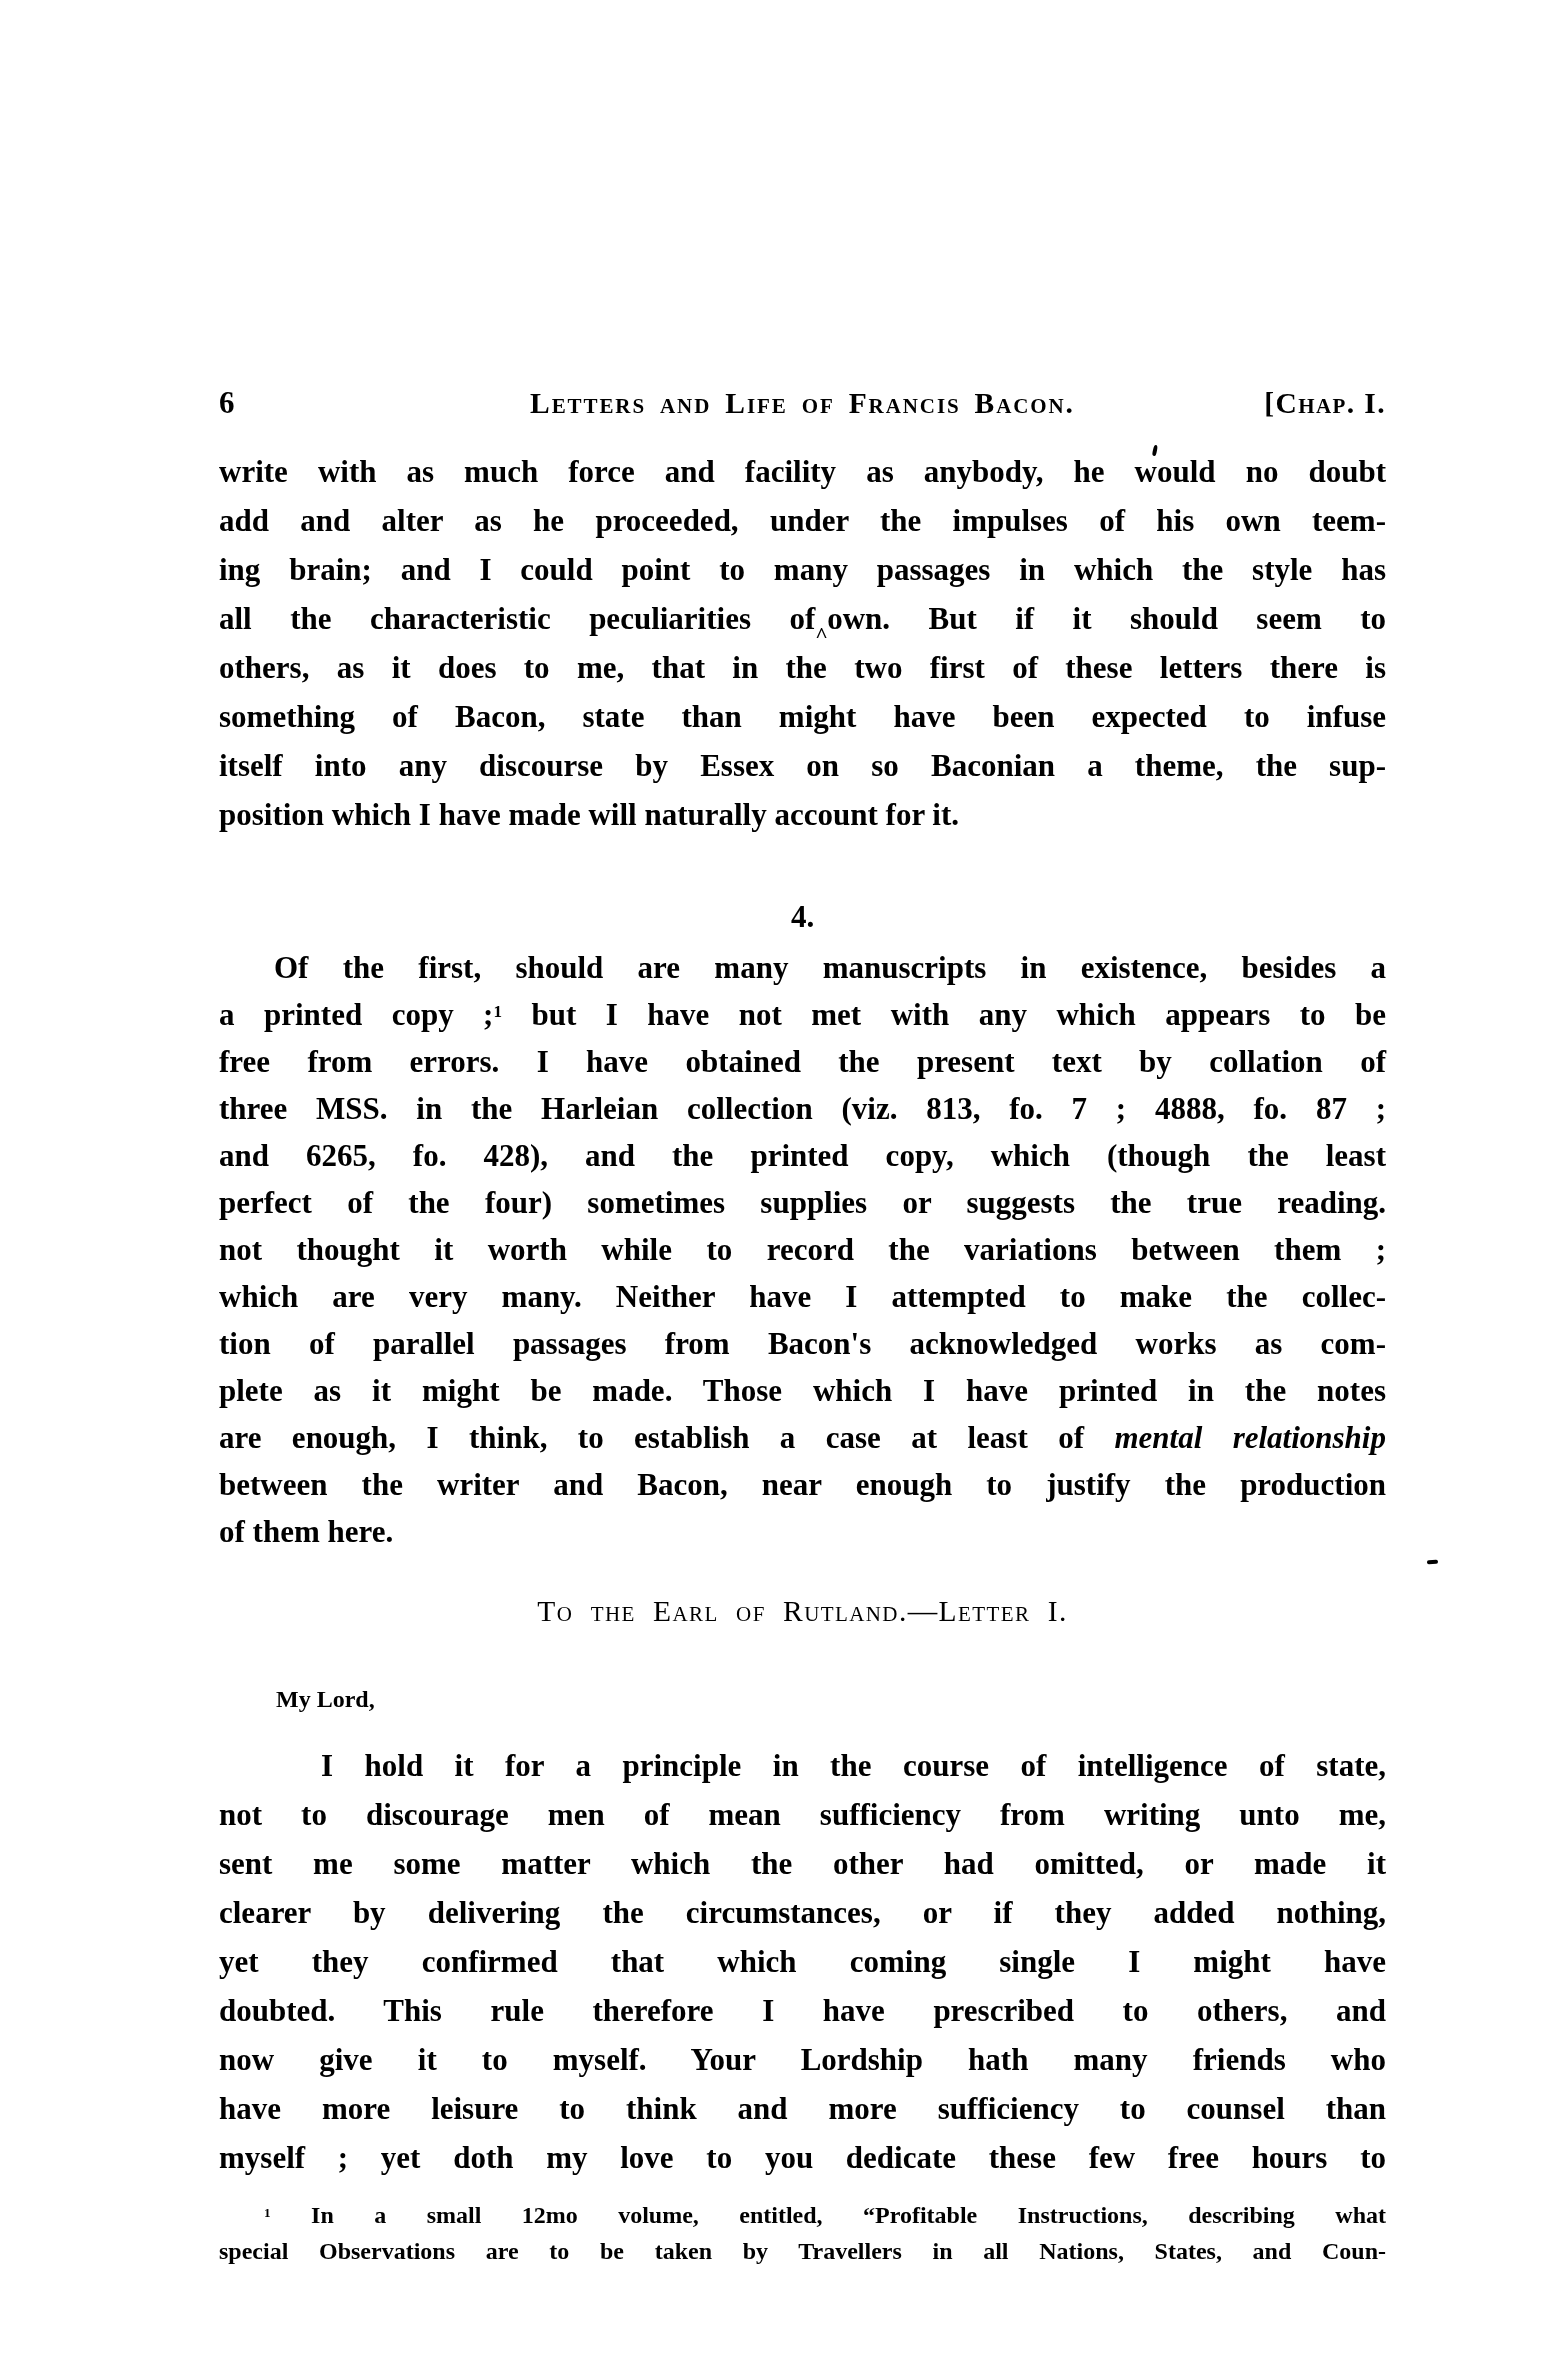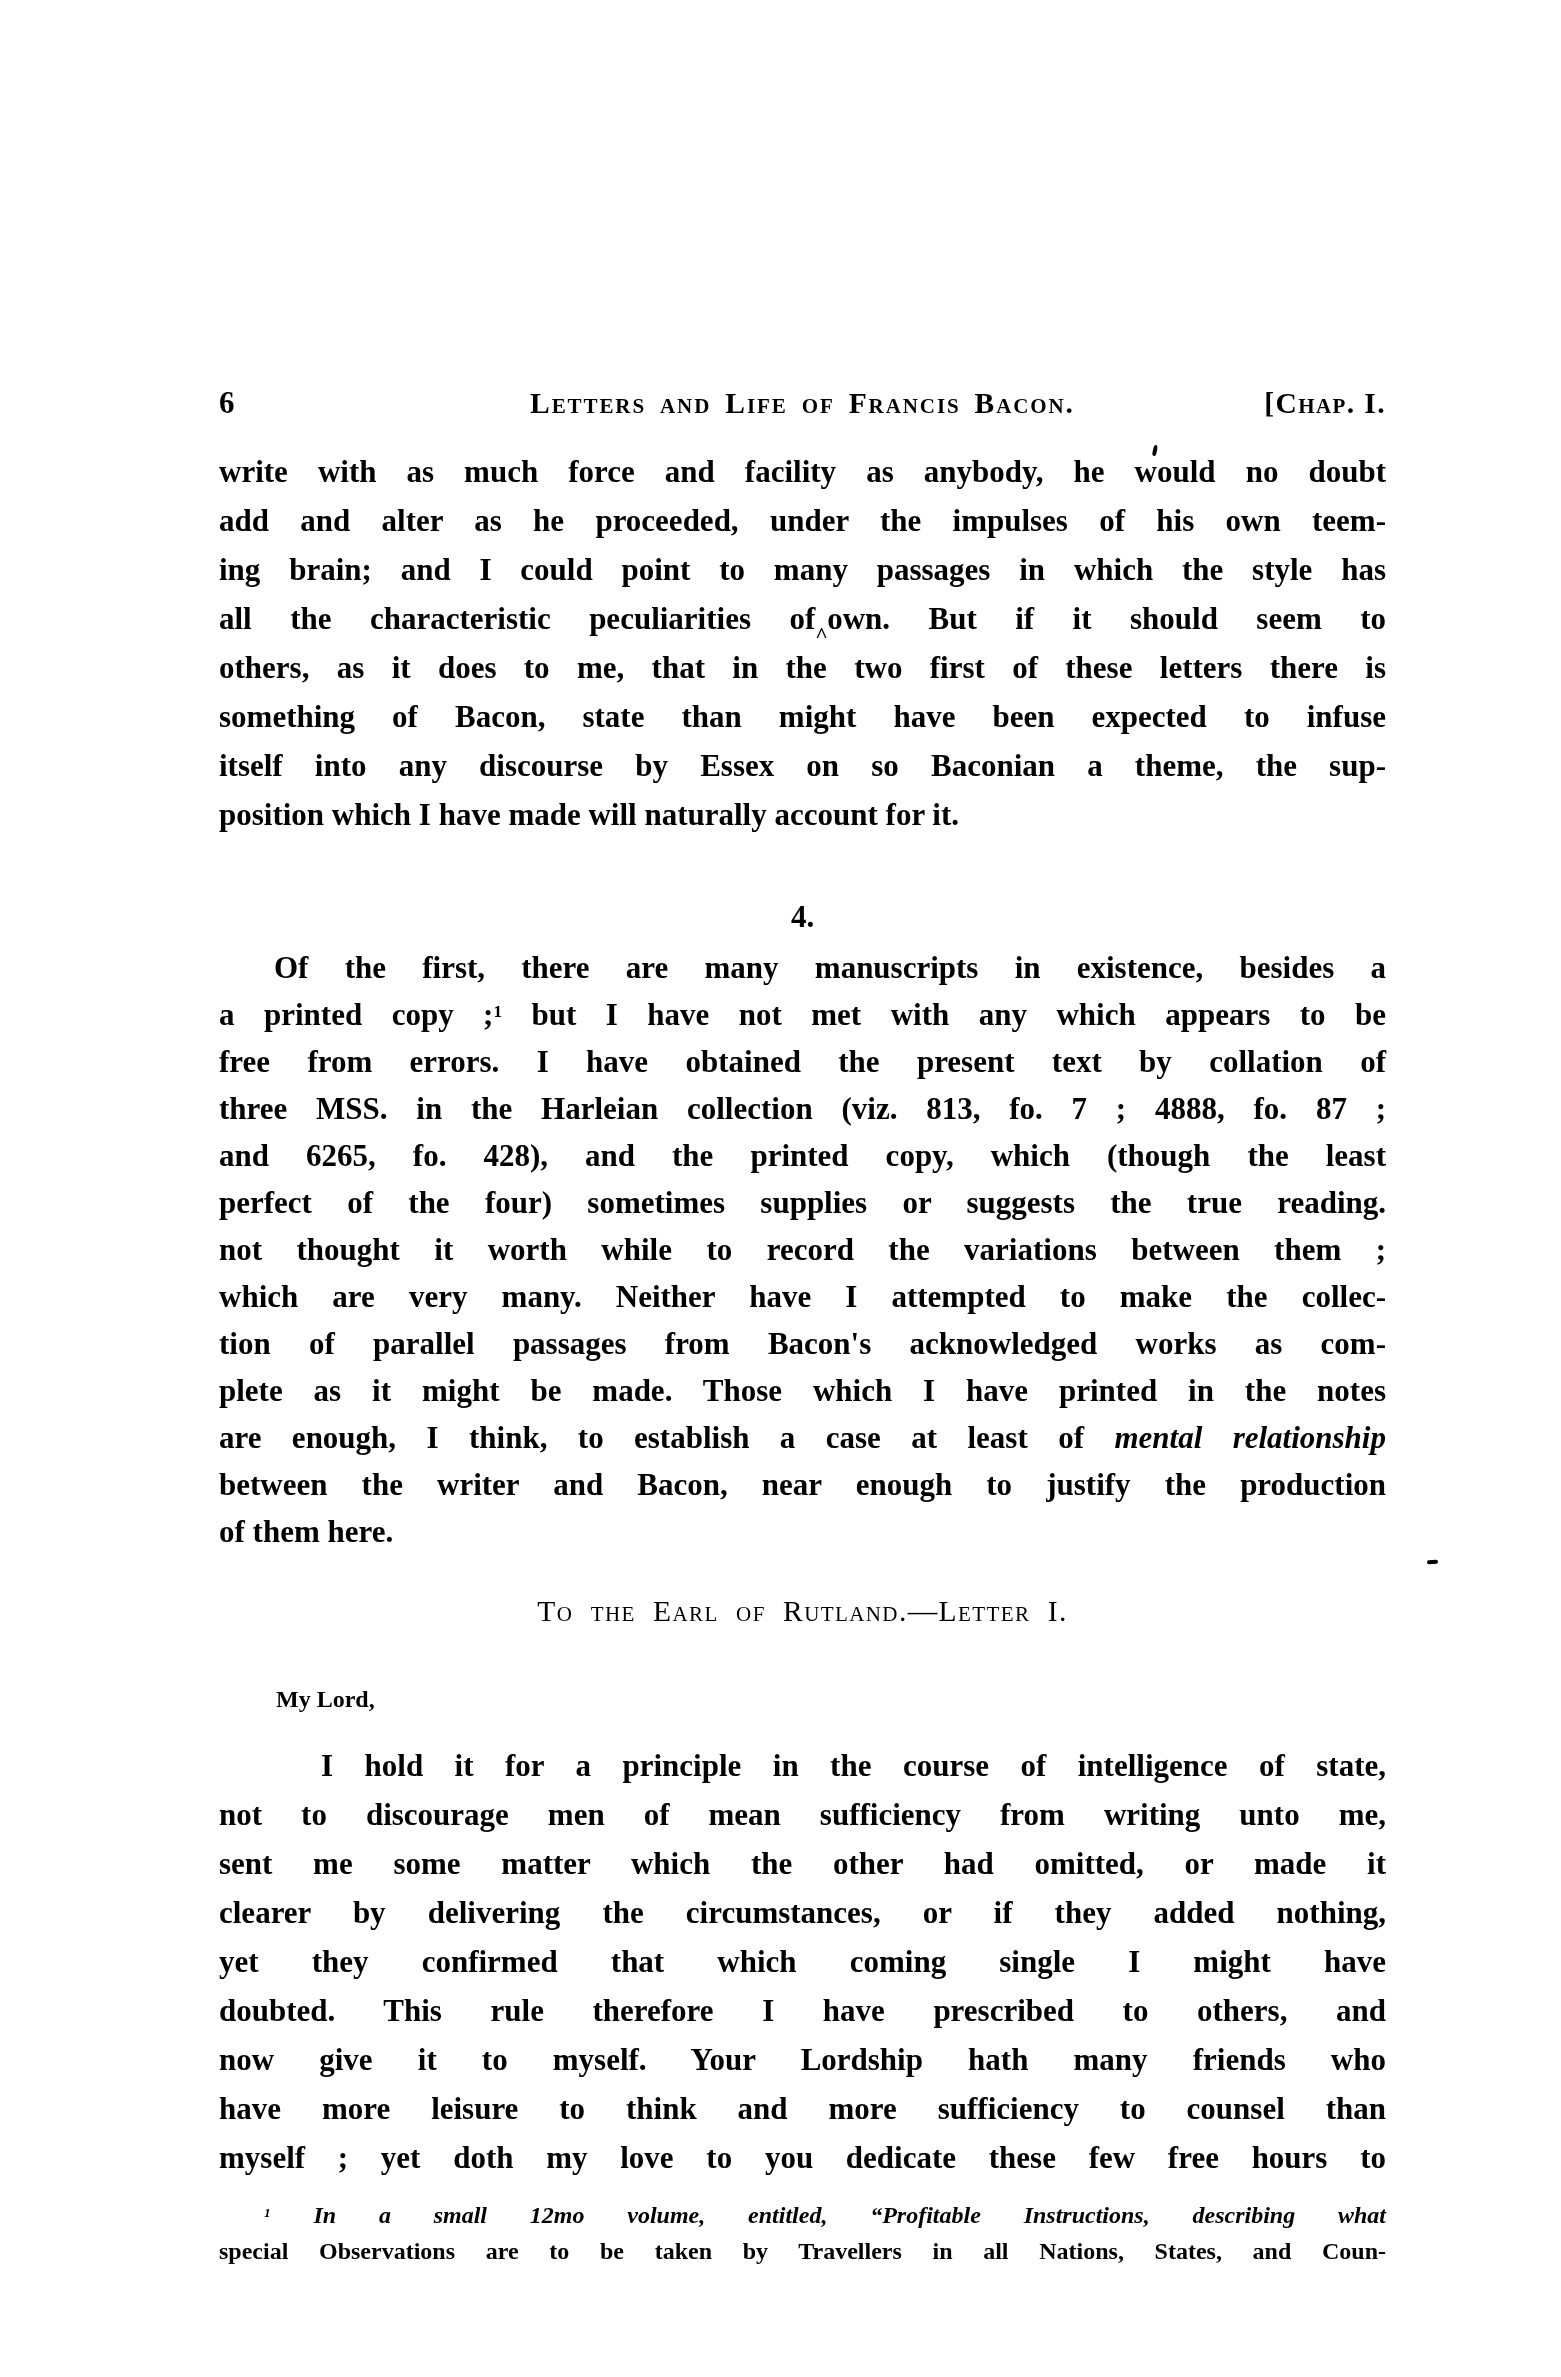--- a/index.html
+++ b/index.html
@@ -127,21 +127,21 @@
       <div class="line">all the characteristic peculiarities of<span class="caret">^</span>own.  But if it should seem to</div>
       <div class="line">others, as it does to me, that in the two first of these letters there is</div>
       <div class="line">something of Bacon, state than might have been expected to infuse</div>
       <div class="line">itself into any discourse by Essex on so Baconian a theme, the sup-</div>
       <div class="line last">position which I have made will naturally account for it.</div>
     </section>
 
   <div class="section-no">4.</div>
 
   <section class="para p2">
-      <div class="line" style="text-indent: 55px;">Of the first, there are many manuscripts in existence, besides a</div>
+      <div class="line" style="text-indent: 55px;">Of the first, should are many manuscripts in existence, besides a</div>
       <div class="line">a printed copy ;<span class="sup">1</span> but I have not met with any which appears to be</div>
       <div class="line">free from errors.  I have obtained the present text by collation of</div>
       <div class="line">three MSS. in the Harleian collection (viz. 813, fo. 7 ; 4888, fo. 87 ;</div>
       <div class="line">and 6265, fo. 428), and the printed copy, which (though the least</div>
       <div class="line">perfect of the four) sometimes supplies or suggests the true reading.</div>
       <div class="line">not thought it worth while to record the variations between them ;</div>
       <div class="line">which are very many.  Neither have I attempted to make the collec-</div>
       <div class="line">tion of parallel passages from Bacon's acknowledged works as com-</div>
       <div class="line">plete as it might be made.  Those which I have printed in the notes</div>
       <div class="line">are enough, I think, to establish a case at least of <span class="it">mental relationship</span></div>
@@ -159,21 +159,21 @@
       <div class="line">sent me some matter which the other had omitted, or made it</div>
       <div class="line">clearer by delivering the circumstances, or if they added nothing,</div>
       <div class="line">yet they confirmed that which coming single I might have</div>
       <div class="line">doubted.  This rule therefore I have prescribed to others, and</div>
       <div class="line">now give it to myself.  Your Lordship hath many friends who</div>
       <div class="line">have more leisure to think and more sufficiency to counsel than</div>
       <div class="line">myself ;  yet doth my love to you dedicate these few free hours to</div>
     </section>
 
   <section class="para footnote">
-      <div class="line" style="text-indent: 45px; font-style: italic;"><span class="sup">1</span> In a small 12mo volume, entitled, “Profitable Instructions, describing what</div>
+      <div class="line" style="text-indent: 45px;"><span class="sup">1</span> In a small 12mo volume, entitled, “Profitable Instructions, describing what</div>
       <div class="line">special Observations are to be taken by Travellers in all Nations, States, and Coun-</div>
     </section>
 
   <div class="artifact dash"></div>
   <div class="artifact speck"></div>
 
 </div>
 
 
 </body></html>

